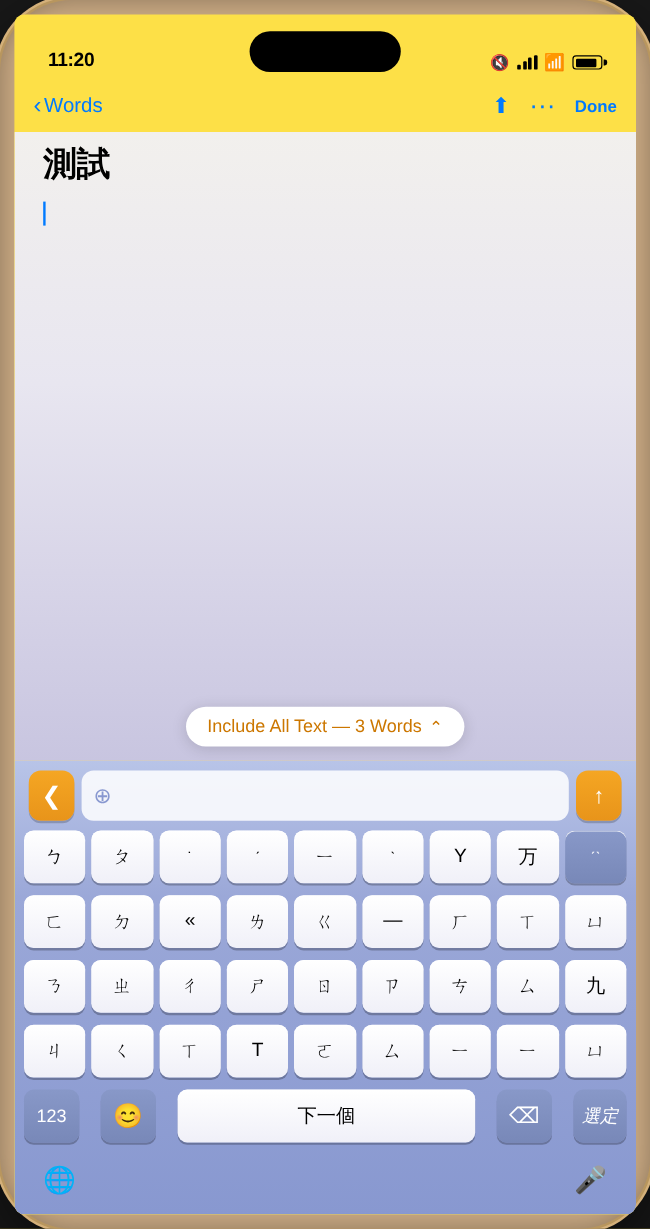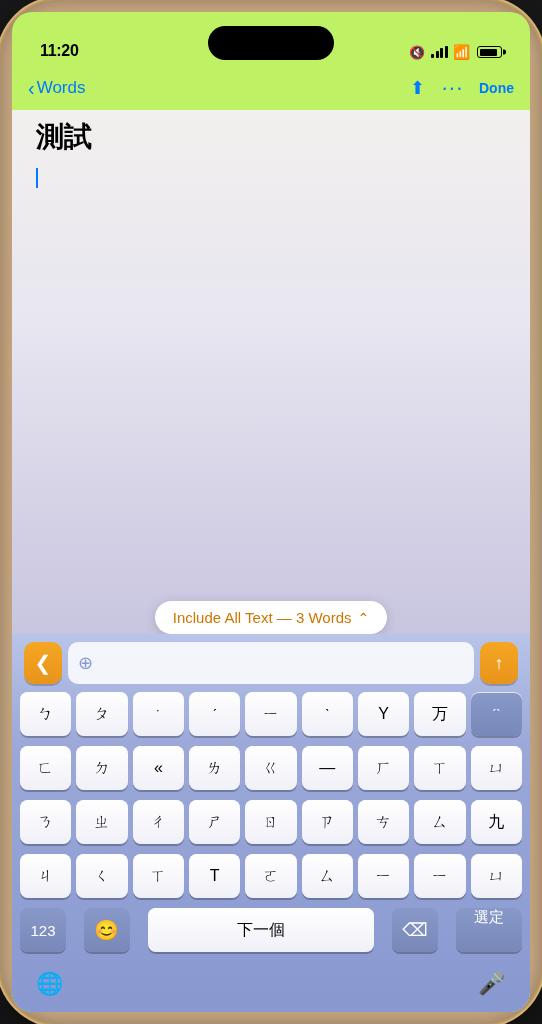--- a/index.html
+++ b/index.html
@@ -23,22 +23,22 @@
       box-shadow:
         0 0 0 2px #b8965e,
         0 0 0 4px #d4b07a,
         inset 0 0 20px rgba(0,0,0,0.3),
         0 20px 80px rgba(0,0,0,0.8);
     }
 
     .phone-inner {
       width: 100%;
       height: 100%;
-      background: #bef264;
-      border-radius: 20px;
+      background: #fde047;
+      border-radius: 8px;
       overflow: hidden;
       position: relative;
       display: flex;
       flex-direction: column;
     }
 
     
     .dynamic-island {
       position: absolute;
       top: 14px;
@@ -193,20 +193,21 @@
     }
 
     
     .pill-banner-container {
       position: absolute;
       bottom: 0;
       left: 0;
       right: 0;
       display: flex;
       justify-content: center;
+      padding-bottom: 12px;
     }
 
     .pill-banner {
       background: #fff;
       border-radius: 20px;
       padding: 8px 18px;
       box-shadow: 0 2px 12px rgba(0,0,0,0.15);
       display: flex;
       align-items: center;
       gap: 6px;
@@ -393,32 +394,33 @@
       align-items: center;
       justify-content: center;
       font-size: 18px;
       color: #fff;
       box-shadow: 0 2px 0 rgba(0,0,0,0.25);
       cursor: pointer;
       flex-shrink: 0;
     }
 
     .key-confirm {
-      width: 66px;
+      width: 44px;
       height: 44px;
       background: linear-gradient(180deg, #8898c8 0%, #7888b8 100%);
       border-radius: 8px;
       display: flex;
-      align-items: flex-start;
+      align-items: center;
       justify-content: center;
       font-size: 15px;
       color: #fff;
       box-shadow: 0 2px 0 rgba(0,0,0,0.25);
       cursor: pointer;
       flex-shrink: 0;
+      font-style: italic;
     }
 
     
     .globe-mic-row {
       display: flex;
       justify-content: space-between;
       padding: 8px 16px 10px;
     }
 
     .globe-btn, .mic-btn {

